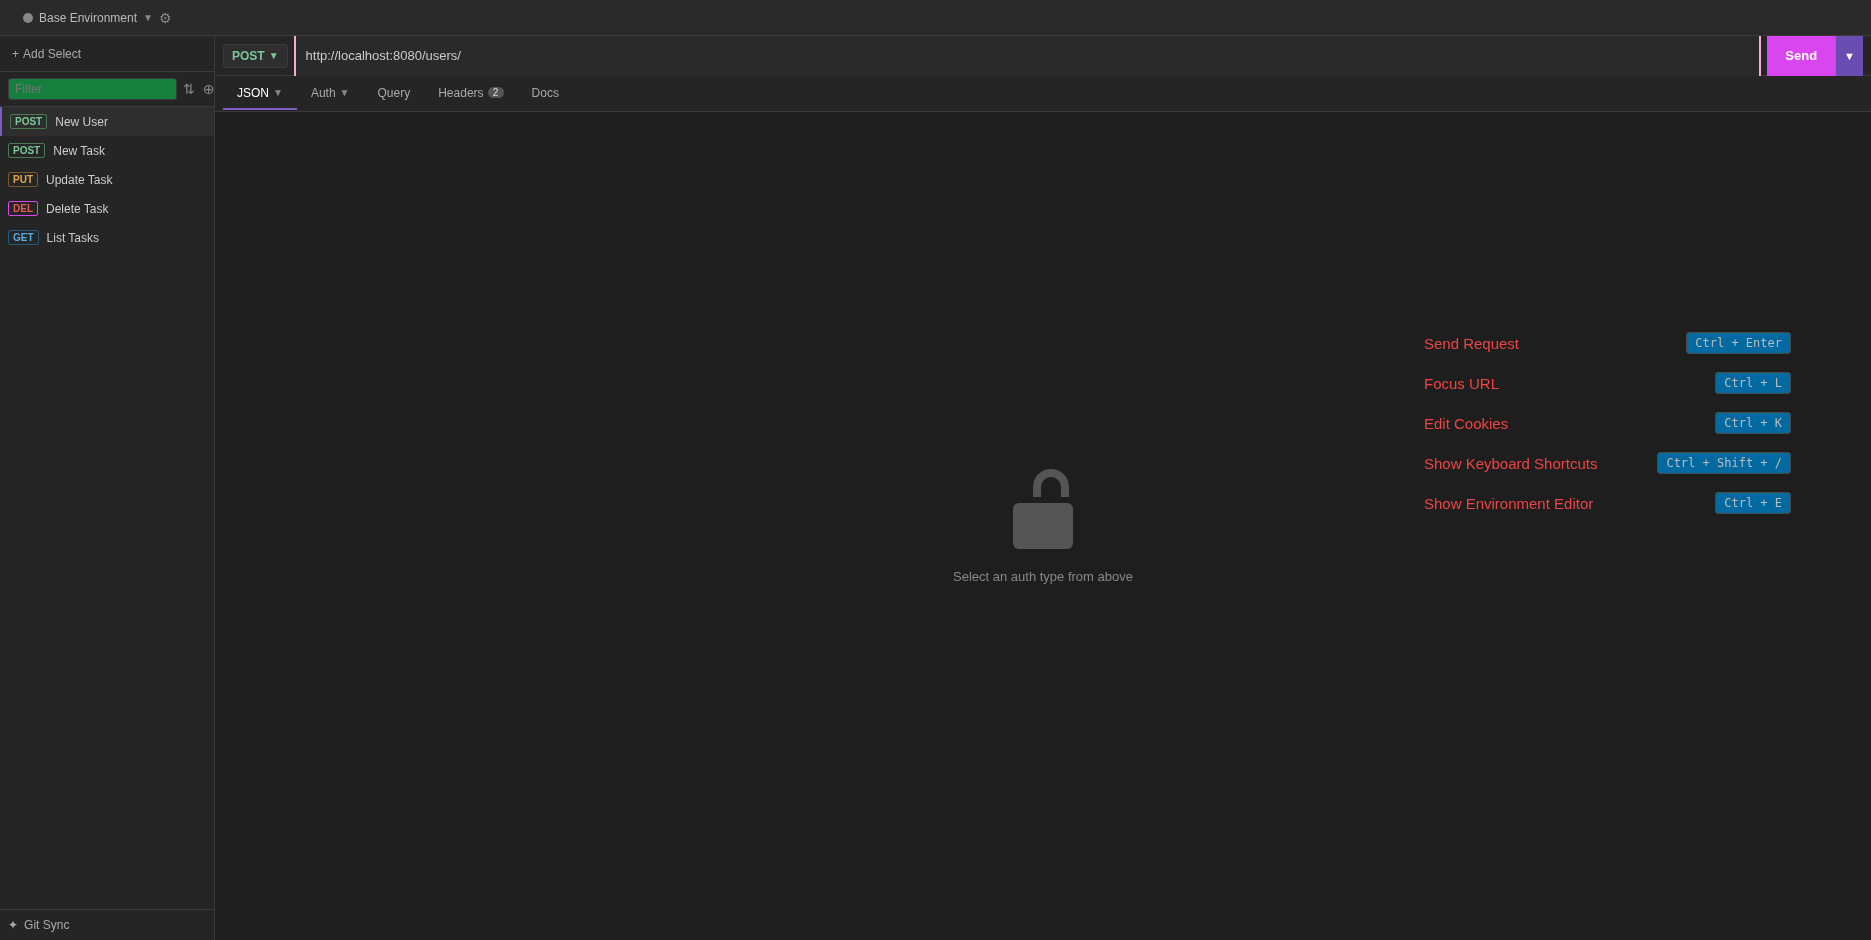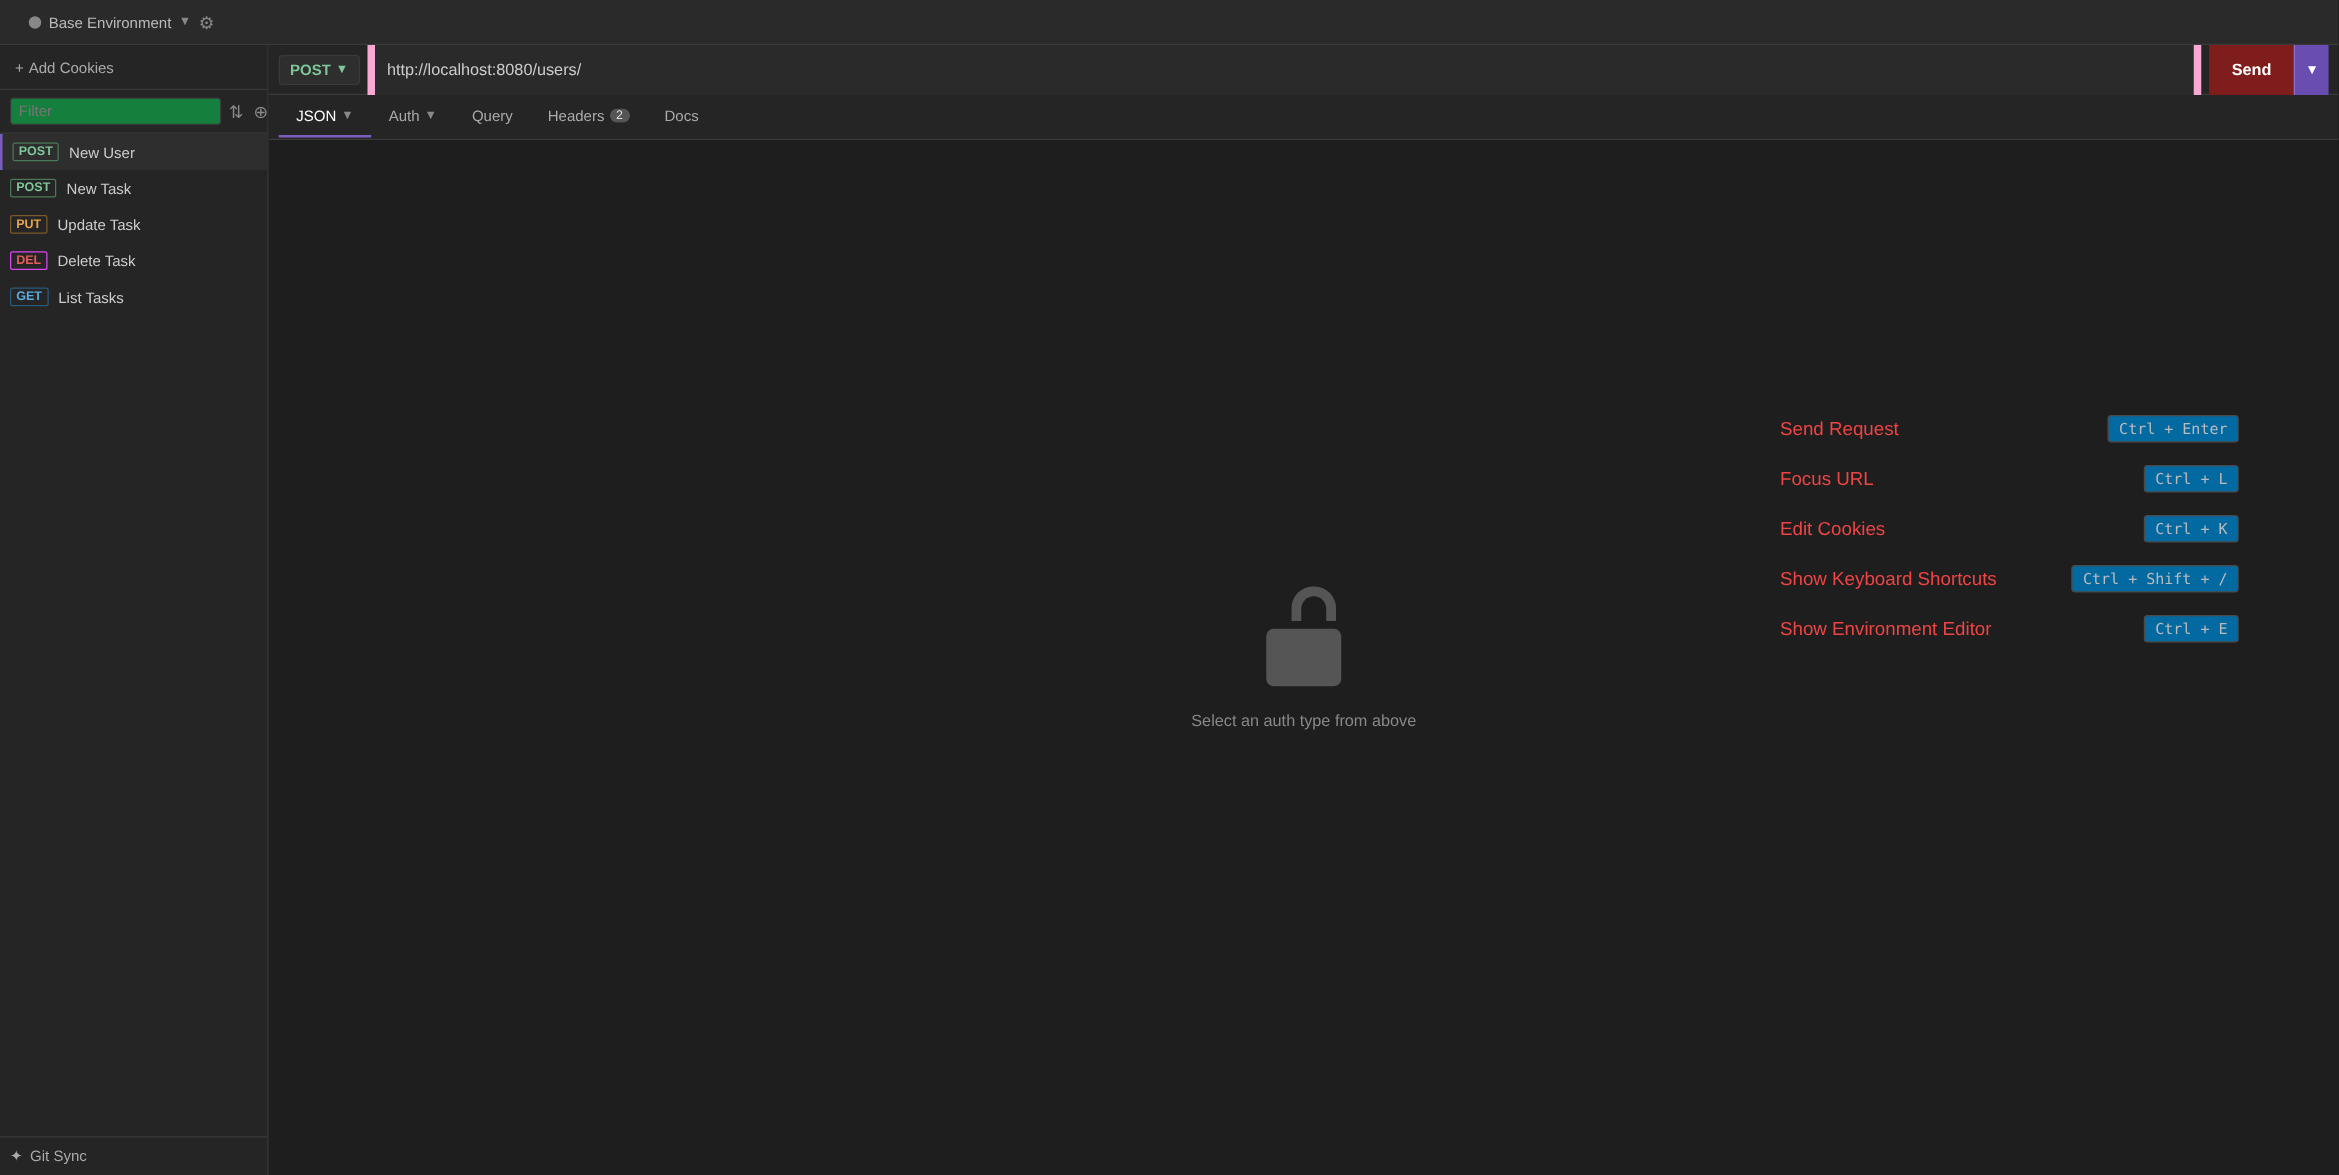--- a/index.html
+++ b/index.html
@@ -176,35 +176,35 @@
       border-radius: 3px;
       padding: 4px 8px;
       cursor: pointer;
       color: #7ec699;
       font-size: 12px;
       font-weight: 700;
     }
     .url-input {
       flex: 1;
       background: #2a2a2a;
-      border: 6px solid #f9a8d4;
+      border: 2px solid #f9a8d4;
       border-radius: 3px;
       color: #ccc;
       font-size: 13px;
       padding: 20px 10px;
       outline: none;
     }
     .send-btn-group {
       display: flex;
       align-items: stretch;
       border-radius: 4px;
       overflow: hidden;
     }
     .send-btn {
-      background: #7f1d1d;
+      background: #d946ef;
       color: #fff;
       border: none;
       padding: 20px 18px;
       cursor: pointer;
       font-size: 13px;
       font-weight: 600;
     }
     .send-btn-arrow {
       background: #6a4db0;
       color: #fff;
@@ -340,21 +340,21 @@
     <span class="env-gear">⚙</span>
   </div>
 </div>
 
 <div class="main-layout">
 
   <div class="sidebar">
     <div class="sidebar-top-bar">
       <div class="add-cookies-btn">
         <span>+</span>
-        <span>Add Cookies</span>
+        <span>Add Select</span>
       </div>
     </div>
     <div class="filter-bar">
       <input class="filter-input" type="text" placeholder="Filter" style="">
       <span class="filter-icon-btn">⇅</span>
       <span class="filter-icon-btn">⊕</span>
     </div>
     <div class="sidebar-list">
 
     <div class="sidebar-item active">

